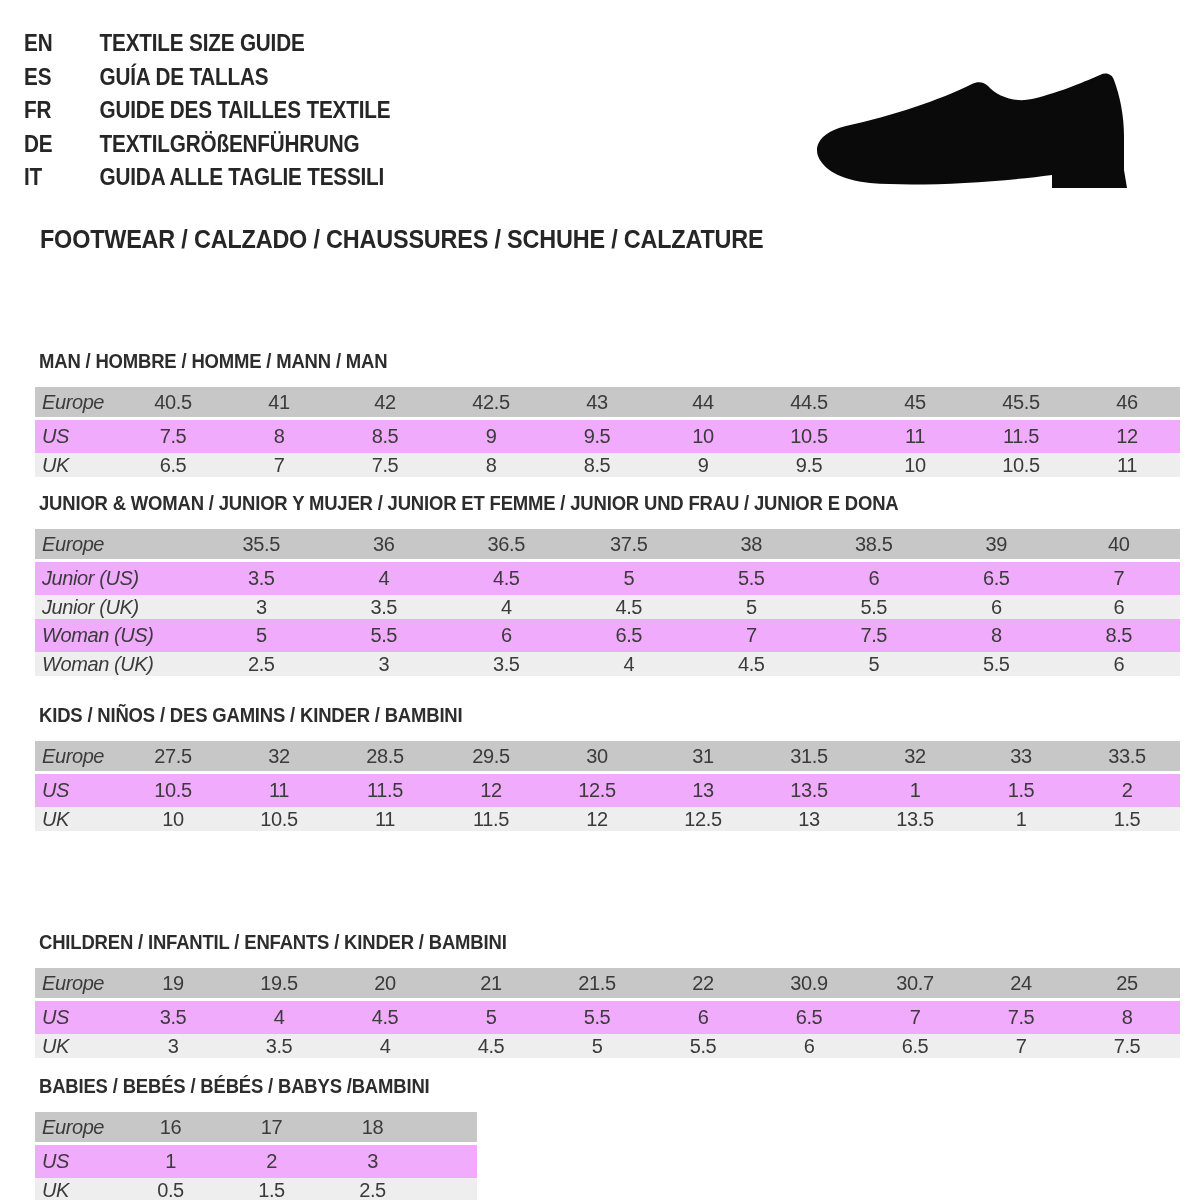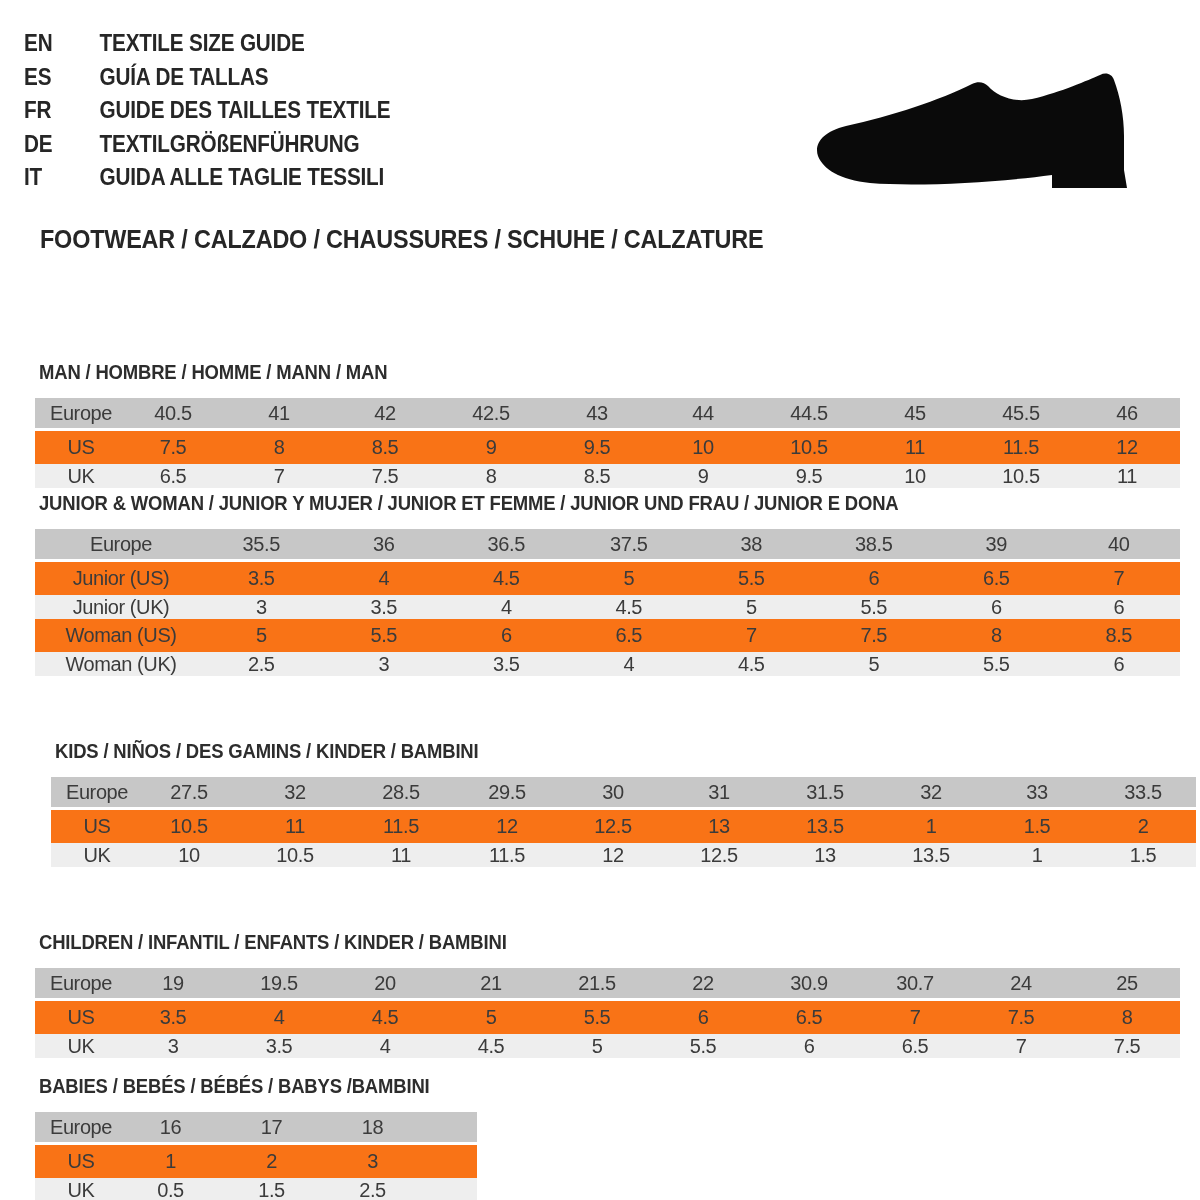--- a/index.html
+++ b/index.html
@@ -15,38 +15,38 @@
   }
   .lang-code { flex:0 0 84px; }
   .shoe-wrap { position:absolute; top:58px; left:800px; width:340px; height:150px; }
   .shoe-wrap svg { display:block; width:100%; height:100%; }
   .category-title {
     position:absolute; top:224px; left:40px; font-weight:bold; font-size:26px;
     color:#262626; transform:scaleX(0.9); transform-origin:0 0; white-space:nowrap;
     letter-spacing:-0.2px;
   }
   .section { position:absolute; left:35px; }
-  .section-man      { top:361px; }
+  .section-man      { top:350px; }
   .section-junior   { top:492px; }
-  .section-kids     { top:740px;margin-left:16px; }
+  .section-kids     { top:704px; }
   .section-children { top:889px;margin-top:42px; }
   .section-babies   { top:1075px; }
   .section-title {
     font-weight:bold; font-size:21px; line-height:22px; color:#2d2d2d;
     transform:scaleX(0.88); transform-origin:0 0; white-space:nowrap;
     margin:0 0 15px 4px; letter-spacing:-0.2px;
   }
   .size-table { width:1145px; }
   .size-table.narrow { width:442px; }
   .trow { display:flex; align-items:center; }
   .header-row { background:#c7c7c7; height:30px; margin-bottom:3px; }
-  .plain-row  { background:#f97316; height:33px; }
+  .plain-row  { background:#f0abfc; height:33px; }
   .alt-row    { background:#eeeeee; height:24px; }
   .cell { font-size:20px; letter-spacing:-0.4px; color:#3b3b3b; }
-  .label-cell { flex:0 0 85px; padding-left:7px; box-sizing:border-box; text-align:center; }
+  .label-cell { flex:0 0 85px; padding-left:7px; box-sizing:border-box; text-align:left;font-style:italic; }
   .wide-label .label-cell { flex:0 0 165px; }
   .value-cell { flex:1 1 0; text-align:center; }
   .narrow .value-cell { flex:0 0 101px; }
   .fill { flex:0 0 0px; }
   .narrow .fill { flex:1 1 auto; }
 </style>
 </head>
 <body>
 
 <div class="lang-list">

